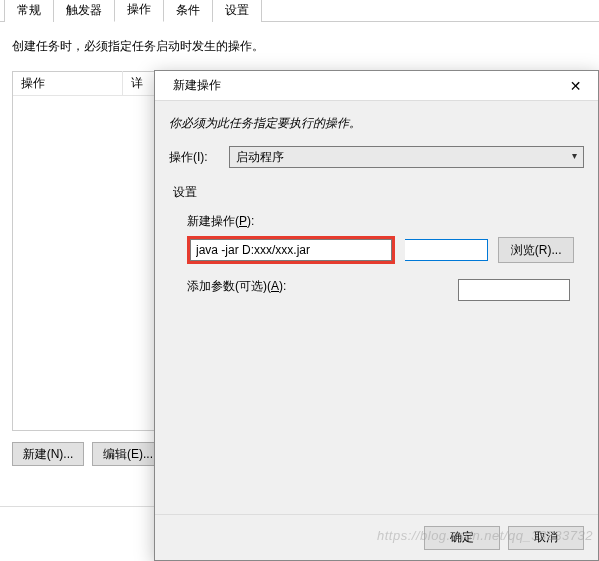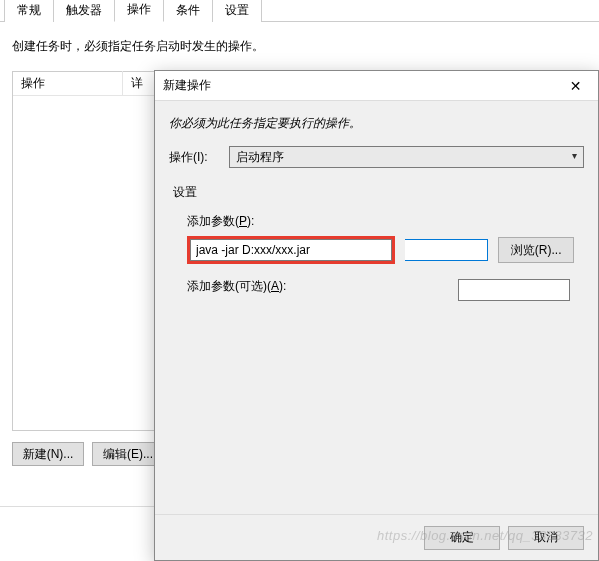--- a/index.html
+++ b/index.html
@@ -101,21 +101,21 @@
       border: 1px solid #888;
       box-shadow: 0 4px 18px rgba(0,0,0,0.25);
     }
     .dialog-title {
       height: 30px;
       background: #fff;
       border-bottom: 1px solid #ddd;
       display: flex;
       align-items: center;
       justify-content: space-between;
-      padding-left: 8px;
+      padding-left: 18px;
       font-size: 12px;
     }
     .dialog-close {
       width: 45px;
       height: 30px;
       display: flex;
       align-items: center;
       justify-content: center;
       font-size: 14px;
       cursor: pointer;
@@ -289,21 +289,21 @@
     <label>操作(I):</label>
     <div class="select">
       <span>启动程序</span>
     </div>
   </div>
 
   <div class="group">
     <div class="group-title">设置</div>
     <div class="group-body">
       <div class="field-label">
-        <span>添加参数(</span><span class="underline">P</span><span>):</span>
+        <span>新建操作(</span><span class="underline">P</span><span>):</span>
       </div>
       <div class="prog-row">
         <span class="prog-input-wrap">
           <input class="text-input" type="text" value="java -jar D:xxx/xxx.jar" style="">
         </span>
           <span class="prog-extend"></span>
         <button class="browse-btn">浏览(R)...</button>
       </div>
 
       <div class="opt-row">

